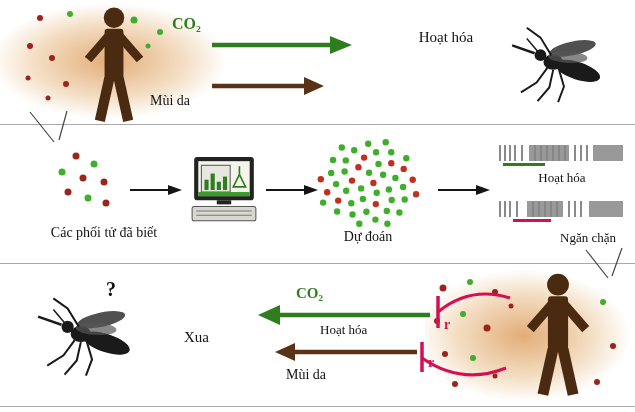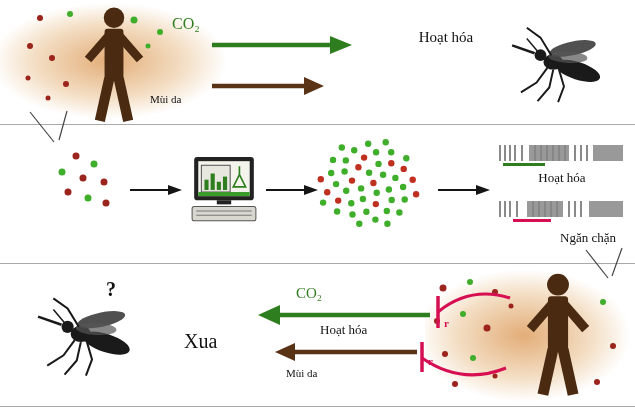--- a/index.html
+++ b/index.html
@@ -2,23 +2,23 @@
 <html style="--arrow-green: #2e7d1e; --arrow-brown: #5a3317; --dot-green: #3fae2a; --dot-red: #9b241c; --cluster-red: #c03020; --inhibition-red: #d60f52; --gene-gray: #999999; --person-brown: #4a2a10; --skin-tan: #e8c089;"><head>
 <meta charset="utf-8">
 <style>
   * { margin:0; padding:0; box-sizing:border-box; }
   html,body { background:#fff; }
   body { font-family:"Liberation Serif", serif; color:#111; }
   .canvas { position:relative; width:635px; height:412px; background:#fff; overflow:hidden; }
   .abs { position:absolute; }
   svg.abs { overflow:visible; }
   .divider { position:absolute; left:0; width:635px; height:1px; background:#a9a9a9; }
-  .label { position:absolute; font-size:11px; line-height:1.3; white-space:nowrap; }
+  .label { position:absolute; font-size:14px; line-height:1.3; white-space:nowrap; }
   .center { text-align:center; white-space:normal; }
-  .green-label { color:var(--arrow-green); font-weight:normal; }
+  .green-label { color:var(--arrow-green); font-weight:bold; }
   .red-label { color:var(--inhibition-red); font-weight:bold; }
   .big { font-size:20px; font-weight:bold; }
   .small { font-size:13px; }
   .tan-bg { position:absolute;
     background:radial-gradient(ellipse 62% 58% at 47% 50%,
       rgba(219,150,82,0.78) 0%, rgba(233,192,142,0.52) 52%, rgba(255,255,255,0) 82%); }
   .s-green { stroke:var(--arrow-green); }
   .f-green { fill:var(--arrow-green); }
   .s-brown { stroke:var(--arrow-brown); }
   .f-brown { fill:var(--arrow-brown); }
@@ -139,20 +139,21 @@
     <circle class="dot-r" cx="24" cy="10" r="3.5"></circle>
     <circle class="dot-g" cx="42" cy="18" r="3.5"></circle>
     <circle class="dot-g" cx="10" cy="26" r="3.5"></circle>
     <circle class="dot-r" cx="31" cy="32" r="3.5"></circle>
     <circle class="dot-r" cx="52" cy="36" r="3.5"></circle>
     <circle class="dot-r" cx="16" cy="46" r="3.5"></circle>
     <circle class="dot-g" cx="36" cy="52" r="3.5"></circle>
     <circle class="dot-r" cx="54" cy="57" r="3.5"></circle>
   </svg>
 
+  <div class="label center" style="left:16px;top:224px;width:176px">Các phối tử đã biết</div>
 
   <svg class="abs" style="left:130px;top:183px" width="52" height="14">
     <line class="s-black" x1="0" y1="7" x2="40" y2="7" stroke-width="2"></line>
     <polygon class="f-black" points="38,2 52,7 38,12"></polygon>
   </svg>
 
   <svg class="abs" style="left:188px;top:154px" width="72" height="74" viewBox="0 0 70 70">
       <use href="#computer"></use>
     </svg>
 
@@ -205,20 +206,21 @@
         <circle cx="96.3" cy="25.3" r="3.2" fill="#3fae2a"></circle>
         <circle cx="49.3" cy="90.8" r="3.2" fill="#3fae2a"></circle>
         <circle cx="31.8" cy="14.5" r="3.2" fill="#3fae2a"></circle>
         <circle cx="106.1" cy="61.2" r="3.2" fill="#c03020"></circle>
         <circle cx="13.1" cy="69.6" r="3.2" fill="#3fae2a"></circle>
         <circle cx="75.7" cy="9.3" r="3.2" fill="#3fae2a"></circle>
         <circle cx="77.4" cy="90.7" r="3.2" fill="#3fae2a"></circle>
       </g>
   </svg>
 
+  <div class="label center" style="left:318px;top:228px;width:100px">Dự đoán</div>
 
   <svg class="abs" style="left:438px;top:183px" width="52" height="14">
     <line class="s-black" x1="0" y1="7" x2="40" y2="7" stroke-width="2"></line>
     <polygon class="f-black" points="38,2 52,7 38,12"></polygon>
   </svg>
 
   <svg class="abs" style="left:497px;top:142px" width="130" height="25">
     <g class="gene-tick">
       <line x1="3" y1="3" x2="3" y2="19"></line>
         <line x1="8" y1="3" x2="8" y2="19"></line>
@@ -294,21 +296,21 @@
   <svg class="abs" style="left:520px;top:272px" width="76" height="126" viewBox="0 0 90 150">
       <use href="#person"></use>
     </svg>
 
   <svg class="abs" style="left:34px;top:290px" width="112" height="92" viewBox="0 0 110 90">
       <use href="#mosquito"></use>
     </svg>
 
   <div class="label big" style="left:106px;top:276px">?</div>
 
-  <div class="label" style="left:184px;top:328px;font-size:20px">Xua</div>
+  <div class="label" style="left:184px;top:328px;font-size:15px">Xua</div>
 
   <div class="label green-label" style="left:296px;top:284px;font-size:15px">CO₂</div>
 
   <svg class="abs" style="left:258px;top:302px" width="172" height="26">
     <polygon class="f-green" points="22,3 0,13 22,23"></polygon>
     <line class="s-green" x1="20" y1="13" x2="172" y2="13" stroke-width="4.5"></line>
   </svg>
 
   <div class="label small" style="left:320px;top:322px">Hoạt hóa</div>
 

